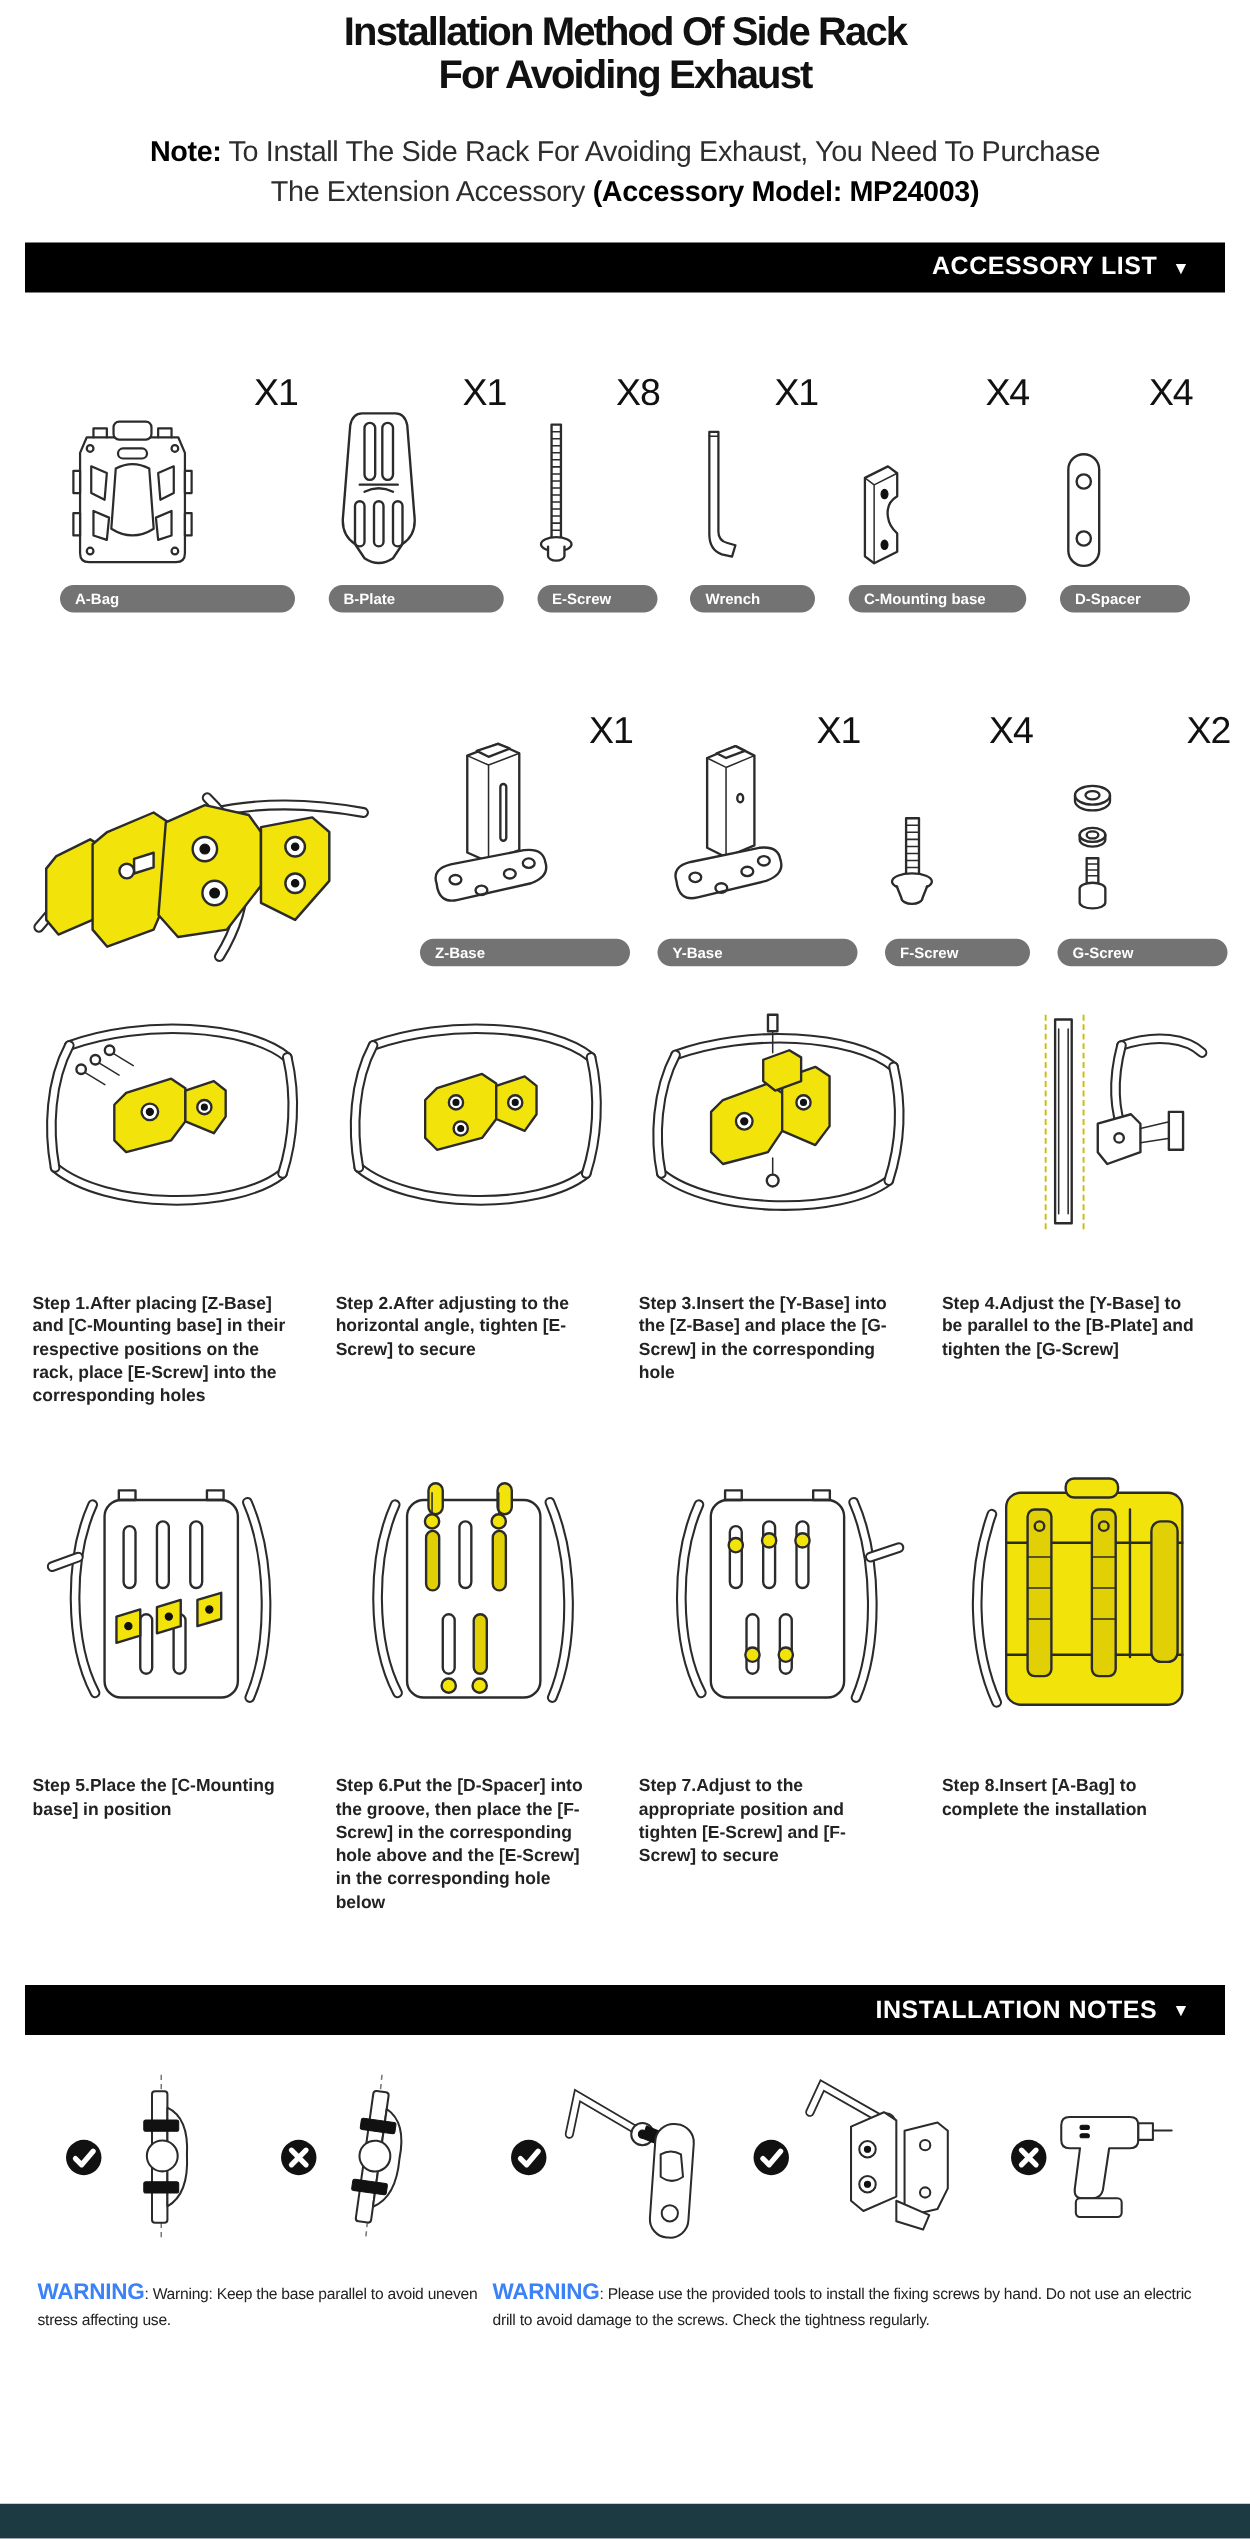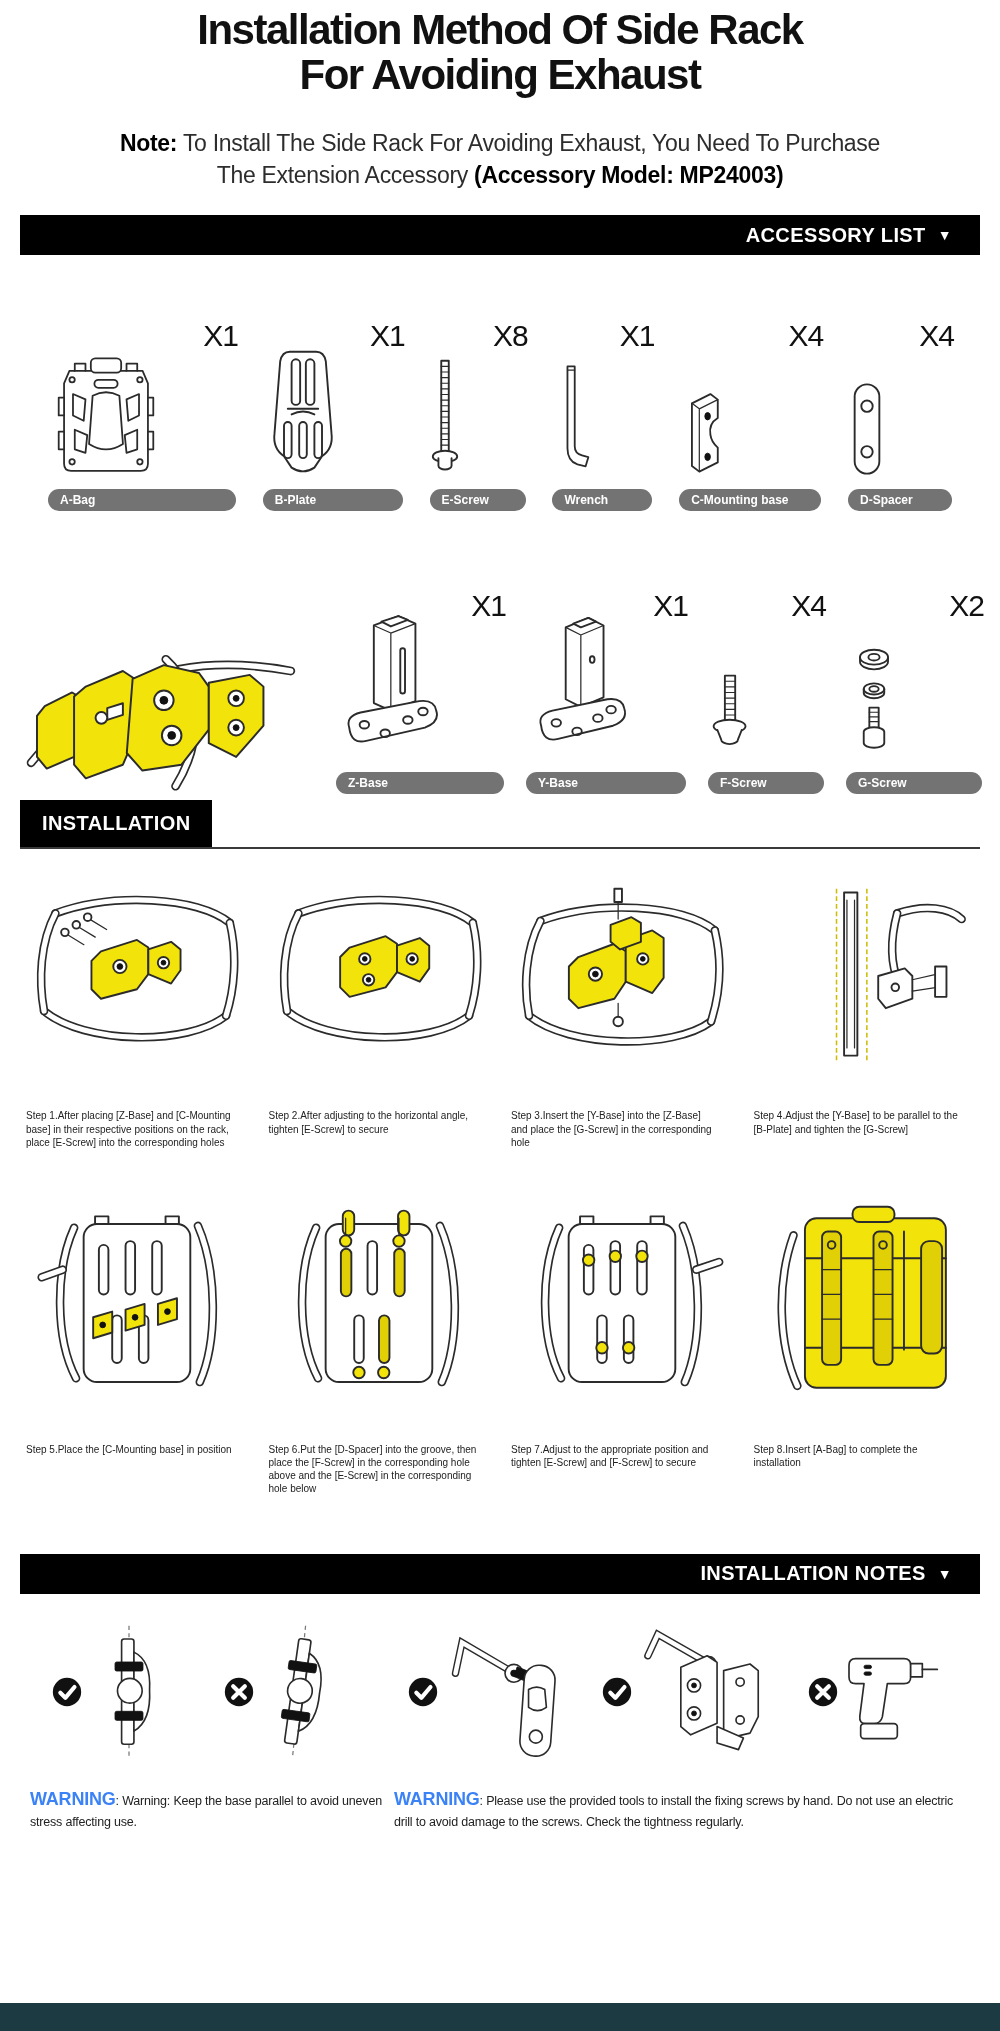--- a/index.html
+++ b/index.html
@@ -1,21 +1,21 @@
 <!DOCTYPE html>
 <html><head>
 <meta charset="utf-8">
 <style>
   *{margin:0;padding:0;box-sizing:border-box}
   html,body{background:#fff}
   body{font-family:"Liberation Sans",sans-serif;color:#111}
   .page{width:1000px;min-height:2031px;margin:0 auto;display:flex;flex-direction:column;background:#fff;overflow:hidden}
 
   
-  .title{text-align:center;padding-top:8px;font-size:42px;line-height:1.07;font-weight:800;letter-spacing:-1.5px}
+  .title{text-align:center;padding-top:8px;font-size:32px;line-height:1.07;font-weight:800;letter-spacing:-1.5px}
   .note{width:800px;margin:30px auto 0;text-align:center;font-size:23px;line-height:1.38;color:#2d2d2d;letter-spacing:-.3px}
   .note .nb{font-weight:700;color:#000}
 
   
   .bar{height:40px;margin:24px 20px 0;background:#000;color:#fff;display:flex;align-items:center;justify-content:flex-end;padding-right:28px;font-weight:700;font-size:20px;letter-spacing:.4px}
   .bar .arrow{margin-left:12px;font-size:14px}
 
   
   .acc-row1{display:flex;justify-content:space-between;padding:0 48px;margin-top:64px;height:192px}
   .acc-row2{display:flex;justify-content:space-between;padding:0 18px 0 14px;margin-top:78px;height:205px}
@@ -28,21 +28,21 @@
   .inst-header{margin:6px 20px 0;border-bottom:2px solid #3a3a3a}
   .inst-box{display:inline-flex;background:#000;color:#fff;font-weight:700;font-size:20px;letter-spacing:.4px;padding:12px 22px}
 
   
   .steps{display:flex;padding:0 20px;gap:10px}
   .steps-a{margin-top:26px}
   .steps-b{margin-top:48px}
   .step{width:235px;display:flex;flex-direction:column}
   .step .figwrap{height:200px;display:flex;align-items:center;justify-content:center}
   .steps-b .step .figwrap{height:212px}
-  .step .caption{margin-top:34px;font-size:10px;line-height:1.32;font-weight:400;color:#222;width:215px;padding-left:6px}
+  .step .caption{margin-top:34px;font-size:14px;line-height:1.32;font-weight:700;color:#222;width:215px;padding-left:6px}
 
   
   .notes-row{margin-top:22px;height:152px;display:flex;align-items:center;padding:0 30px}
   .mark{width:30px;height:30px;flex:0 0 auto}
   .mark svg{width:30px;height:30px;display:block}
   .warnings{display:flex;padding:0 30px;margin-top:18px}
   .warn{font-size:12.5px;line-height:1.5;color:#222;letter-spacing:-.2px}
   .warn .wl{font-weight:800;font-size:18px;color:#3b82f6}
   .warn1{width:360px}
   .warn2{width:570px;margin-left:4px}
@@ -232,23 +232,20 @@
         <ellipse class="ink wht" cx="30" cy="50" rx="5" ry="3"></ellipse>
         <path class="ink" d="M19 50 v4 a11 6 0 0 0 22 0 v-4"></path>
         <rect class="ink wht" x="25" y="70" width="10" height="22"></rect>
         <path class="thin" d="M25 75h10M25 80h10M25 85h10"></path>
         <path class="ink wht" d="M19 96 a11 5 0 0 1 22 0 v12 a11 5 0 0 1 -22 0 Z"></path>
       </svg>
       <span class="pill">G-Screw</span>
     </div>
   </div>
 
-  <div class="inst-header">
-    <span class="inst-box">INSTALLATION</span>
-  </div>
 
   <div class="steps steps-a">
 
     <div class="step">
       <div class="figwrap">
         <svg viewBox="0 0 230 195" width="218" height="185">
           <path class="tube-o" d="M30 32 C90 10 180 14 214 42"></path>
             <path class="tube-i" d="M30 32 C90 10 180 14 214 42"></path>
           <path class="tube-o" d="M18 135 C60 170 170 172 210 140"></path>
             <path class="tube-i" d="M18 135 C60 170 170 172 210 140"></path>

